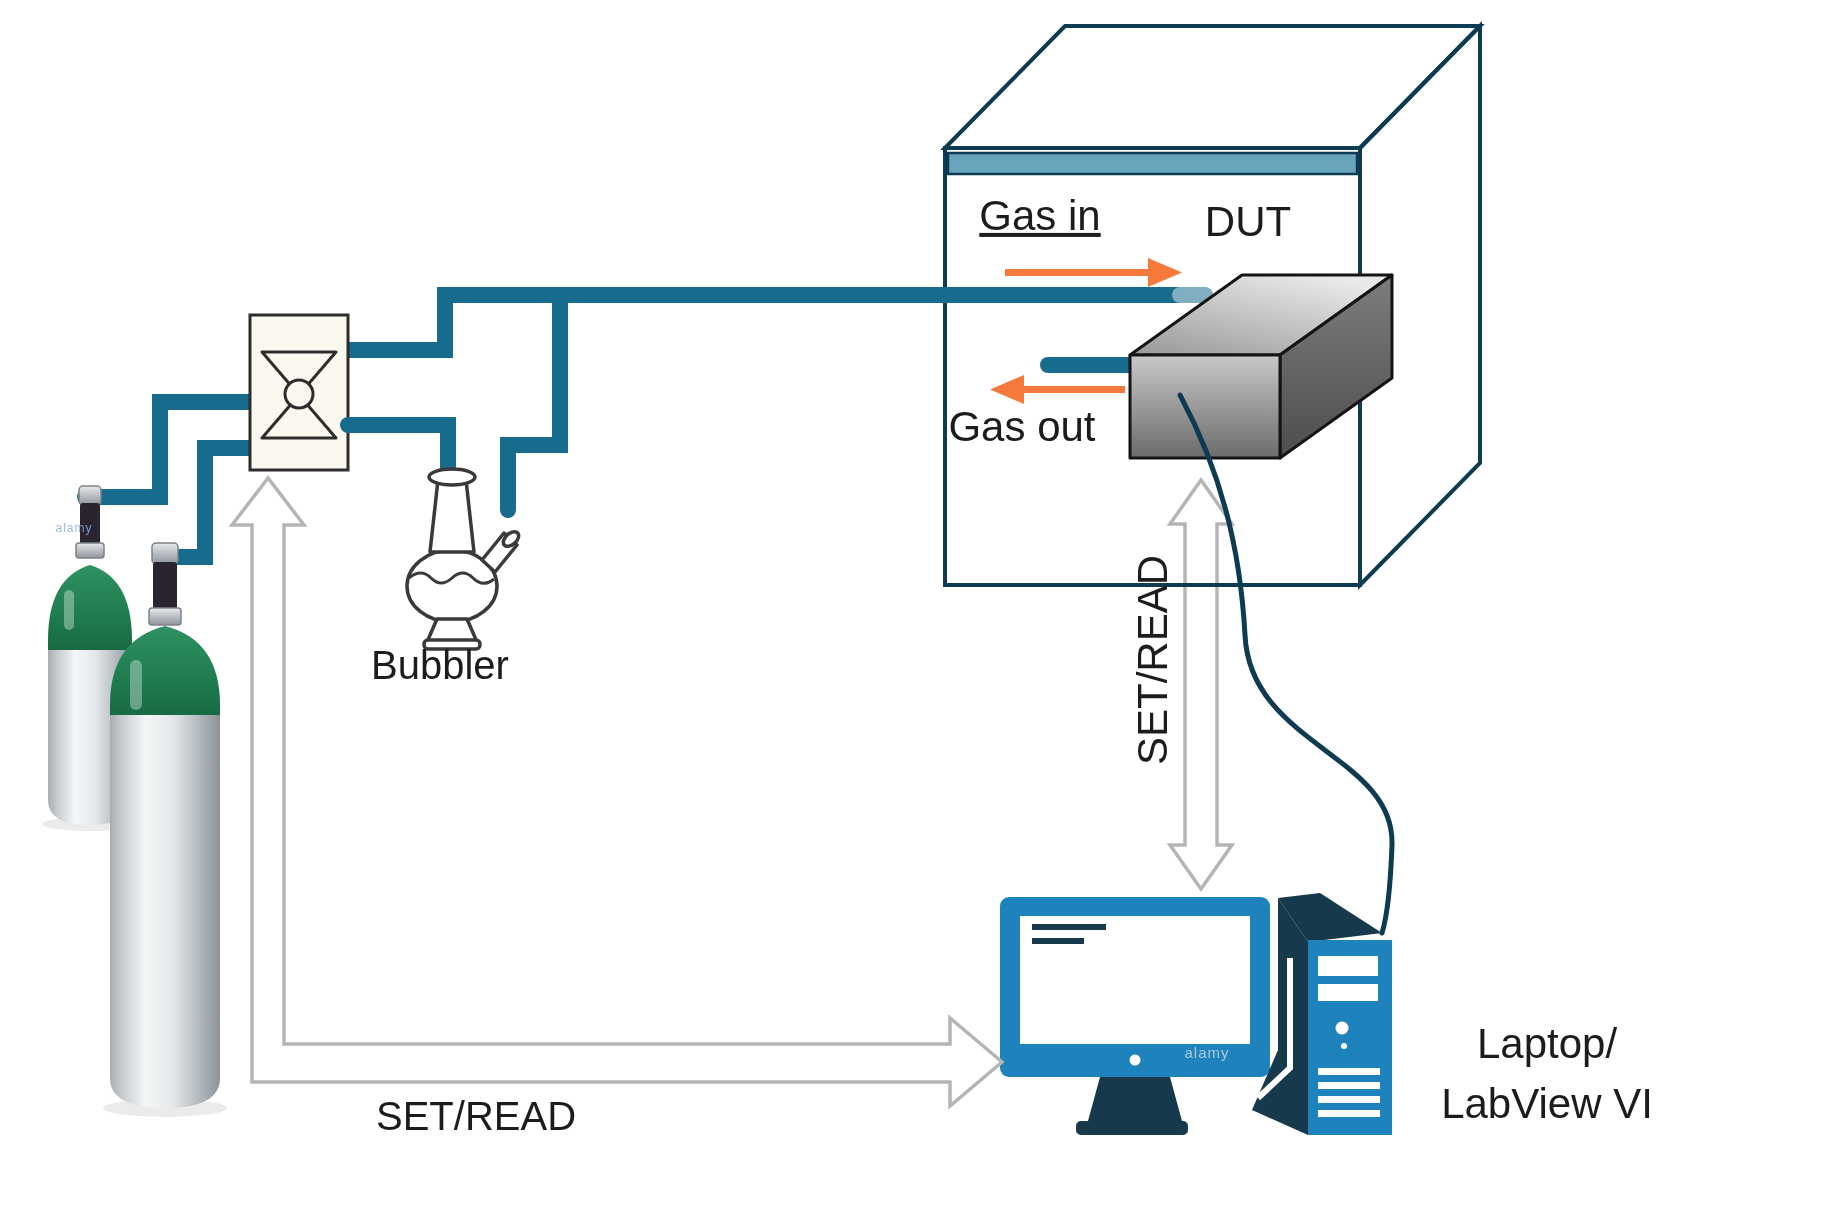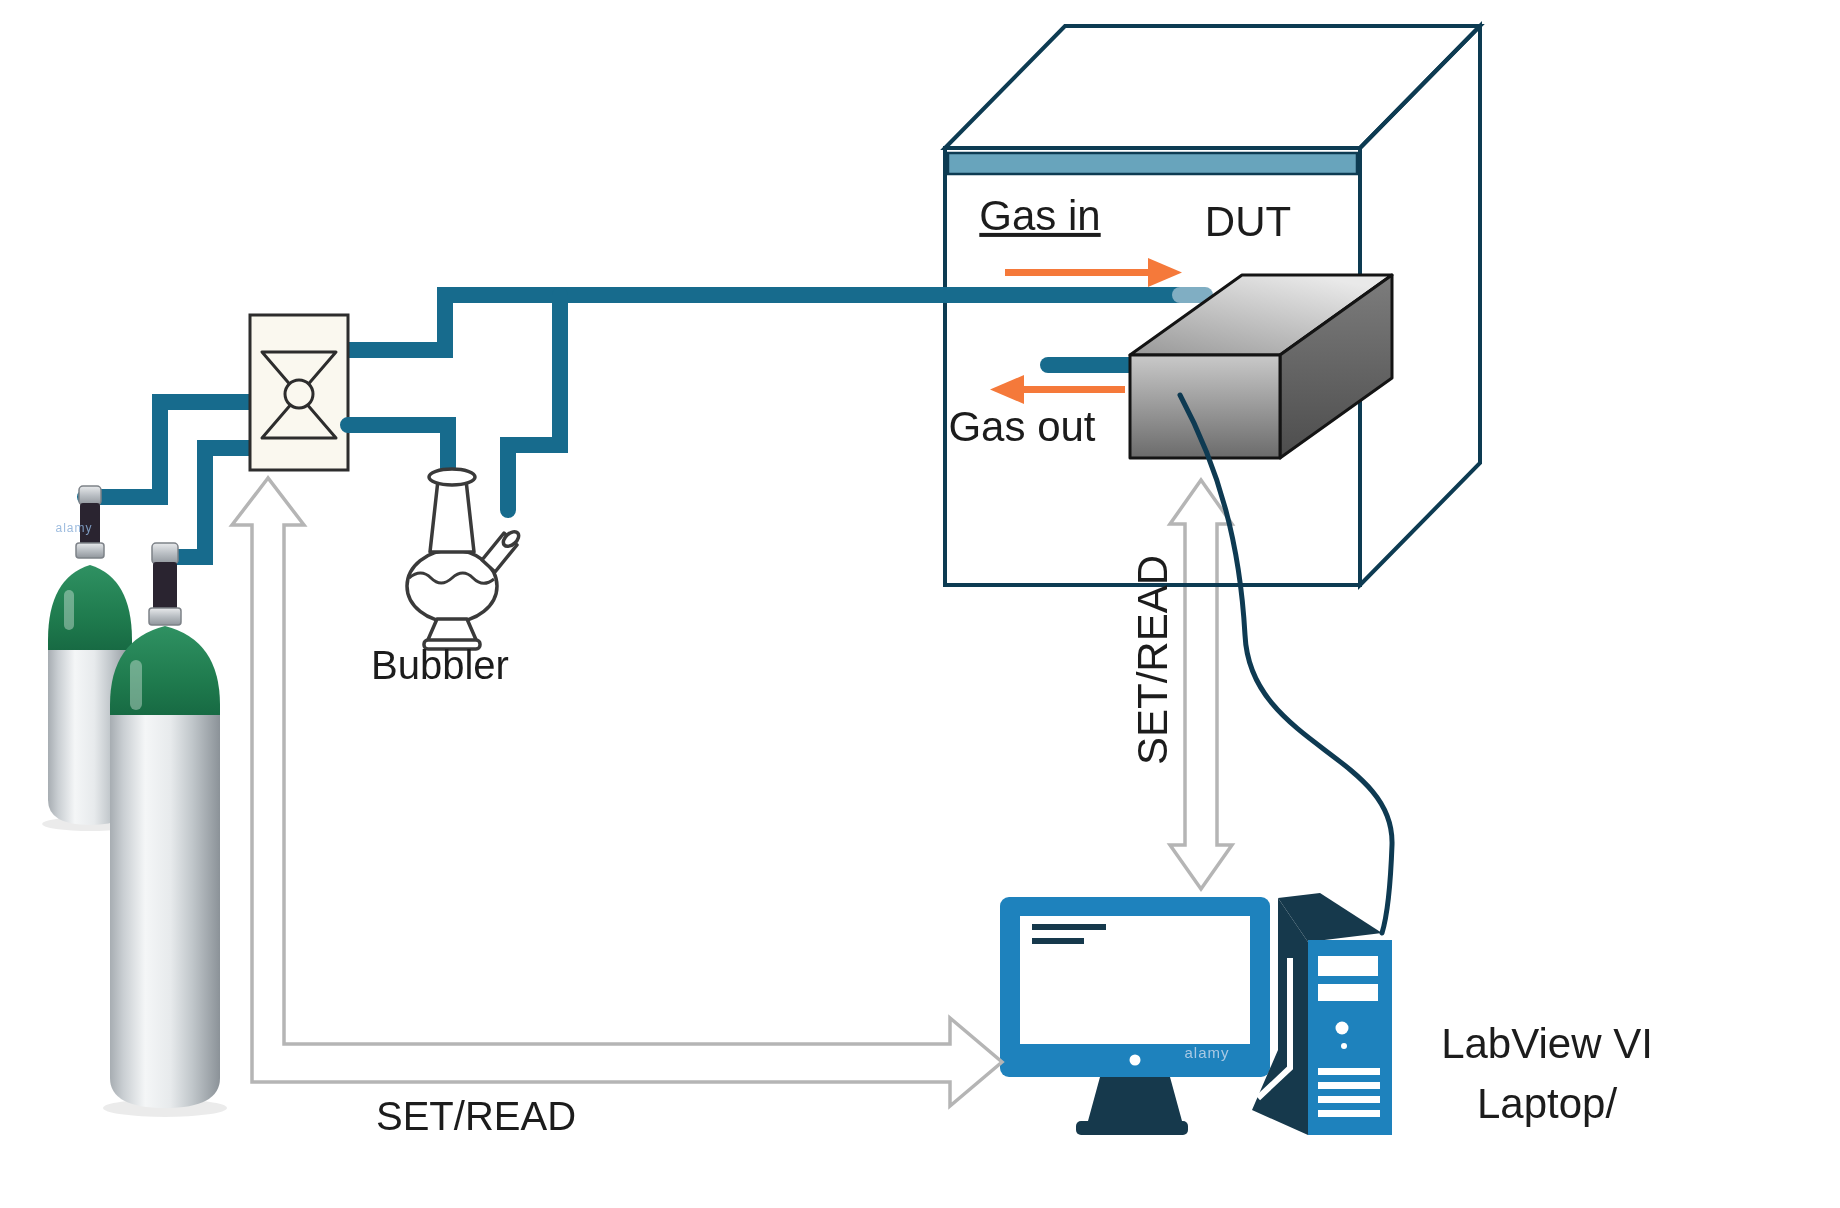--- a/index.html
+++ b/index.html
@@ -165,20 +165,20 @@
   <path d="M1180,395 C 1220,470 1240,545 1245,635 C 1250,745 1395,755 1392,845 C 1390,900 1386,920 1382,933" fill="none" stroke="var(--c-cable)" stroke-width="5" stroke-linecap="round"></path>
 </svg>
 
 <div class="lbl" style="left:440px;top:665px;">Bubbler</div>
 <div class="lbl big" style="left:1040px;top:216px;text-decoration:underline;">Gas in</div>
 <div class="lbl big" style="left:1248px;top:222px;">DUT</div>
 <div class="lbl big" style="left:1022px;top:427px;">Gas out</div>
 <div class="lbl big vert" style="left:1153px;top:660px;">SET/READ</div>
 <div class="lbl" style="left:476px;top:1116px;">SET/READ</div>
 <div class="lbl-block" style="left:1547px;top:1074px;">
+  <div>Laptop/</div>
   <div>LabView VI</div>
-  <div>Laptop/</div>
 </div>
 
 <div class="wm small" style="left:62px;top:528px;color:#8cb0d9;">alamy</div>
 <div class="wm" style="left:1195px;top:1052px;">alamy</div>
 
 </div>
 
 </body></html>

